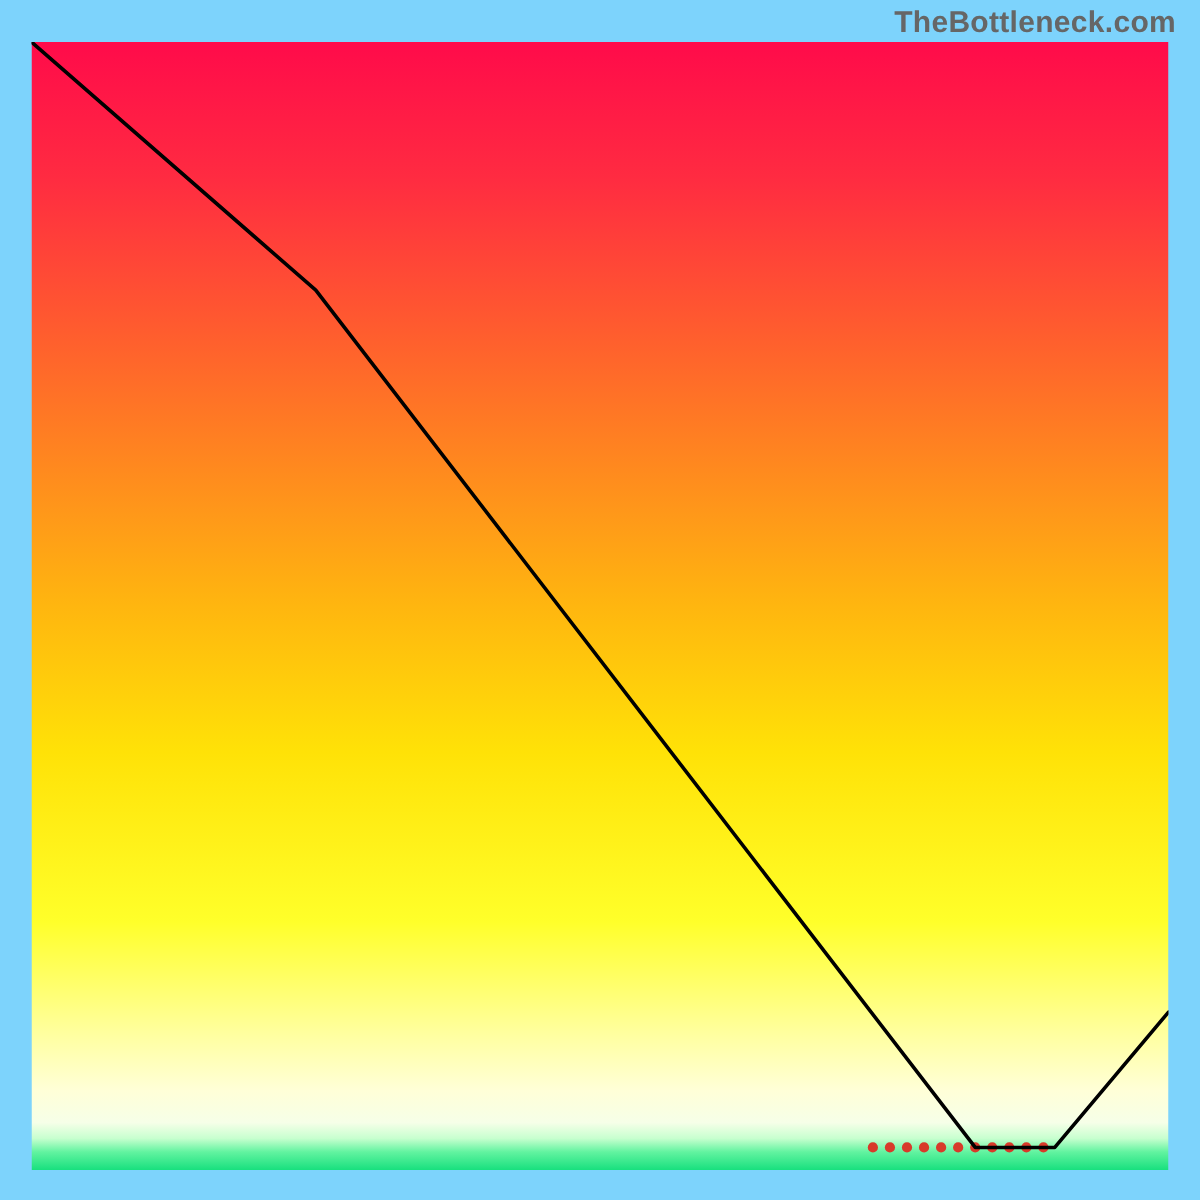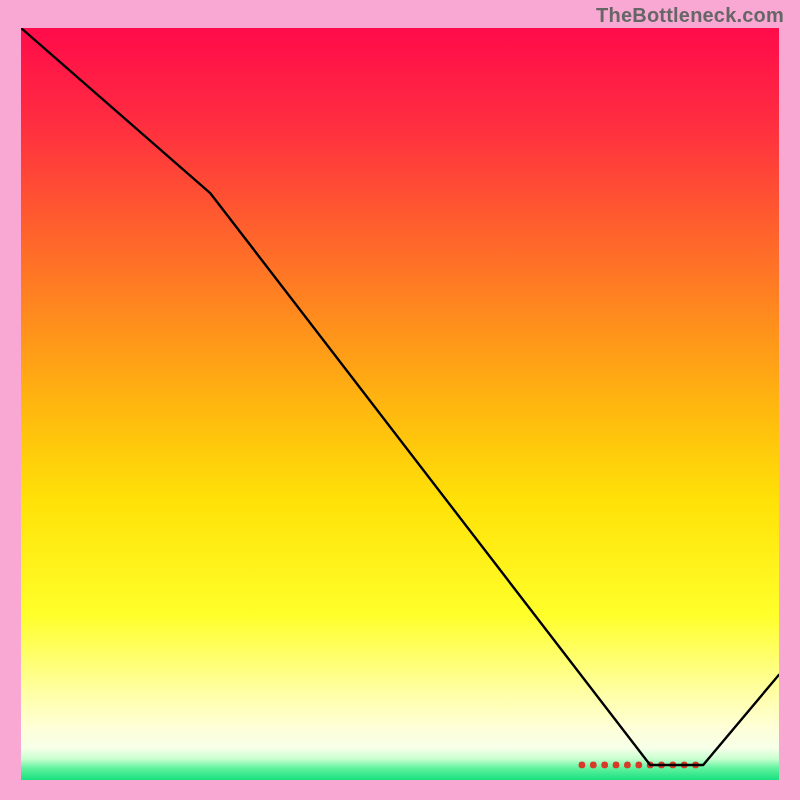--- a/index.html
+++ b/index.html
@@ -10,21 +10,21 @@
     background: #000;
     overflow: hidden;
     font-family: Arial, Helvetica, sans-serif;
   }
   .frame {
     position: absolute;
     left: 0;
     top: 0;
     width: 800px;
     height: 800px;
-    background: #f9a8d4;
+    background: #7dd3fc;
   }
   .watermark {
     position: absolute;
     top: 4px;
     right: 16px;
     color: #666;
     font-size: 20px;
     letter-spacing: 0.2px;
     font-weight: 600;
   }

